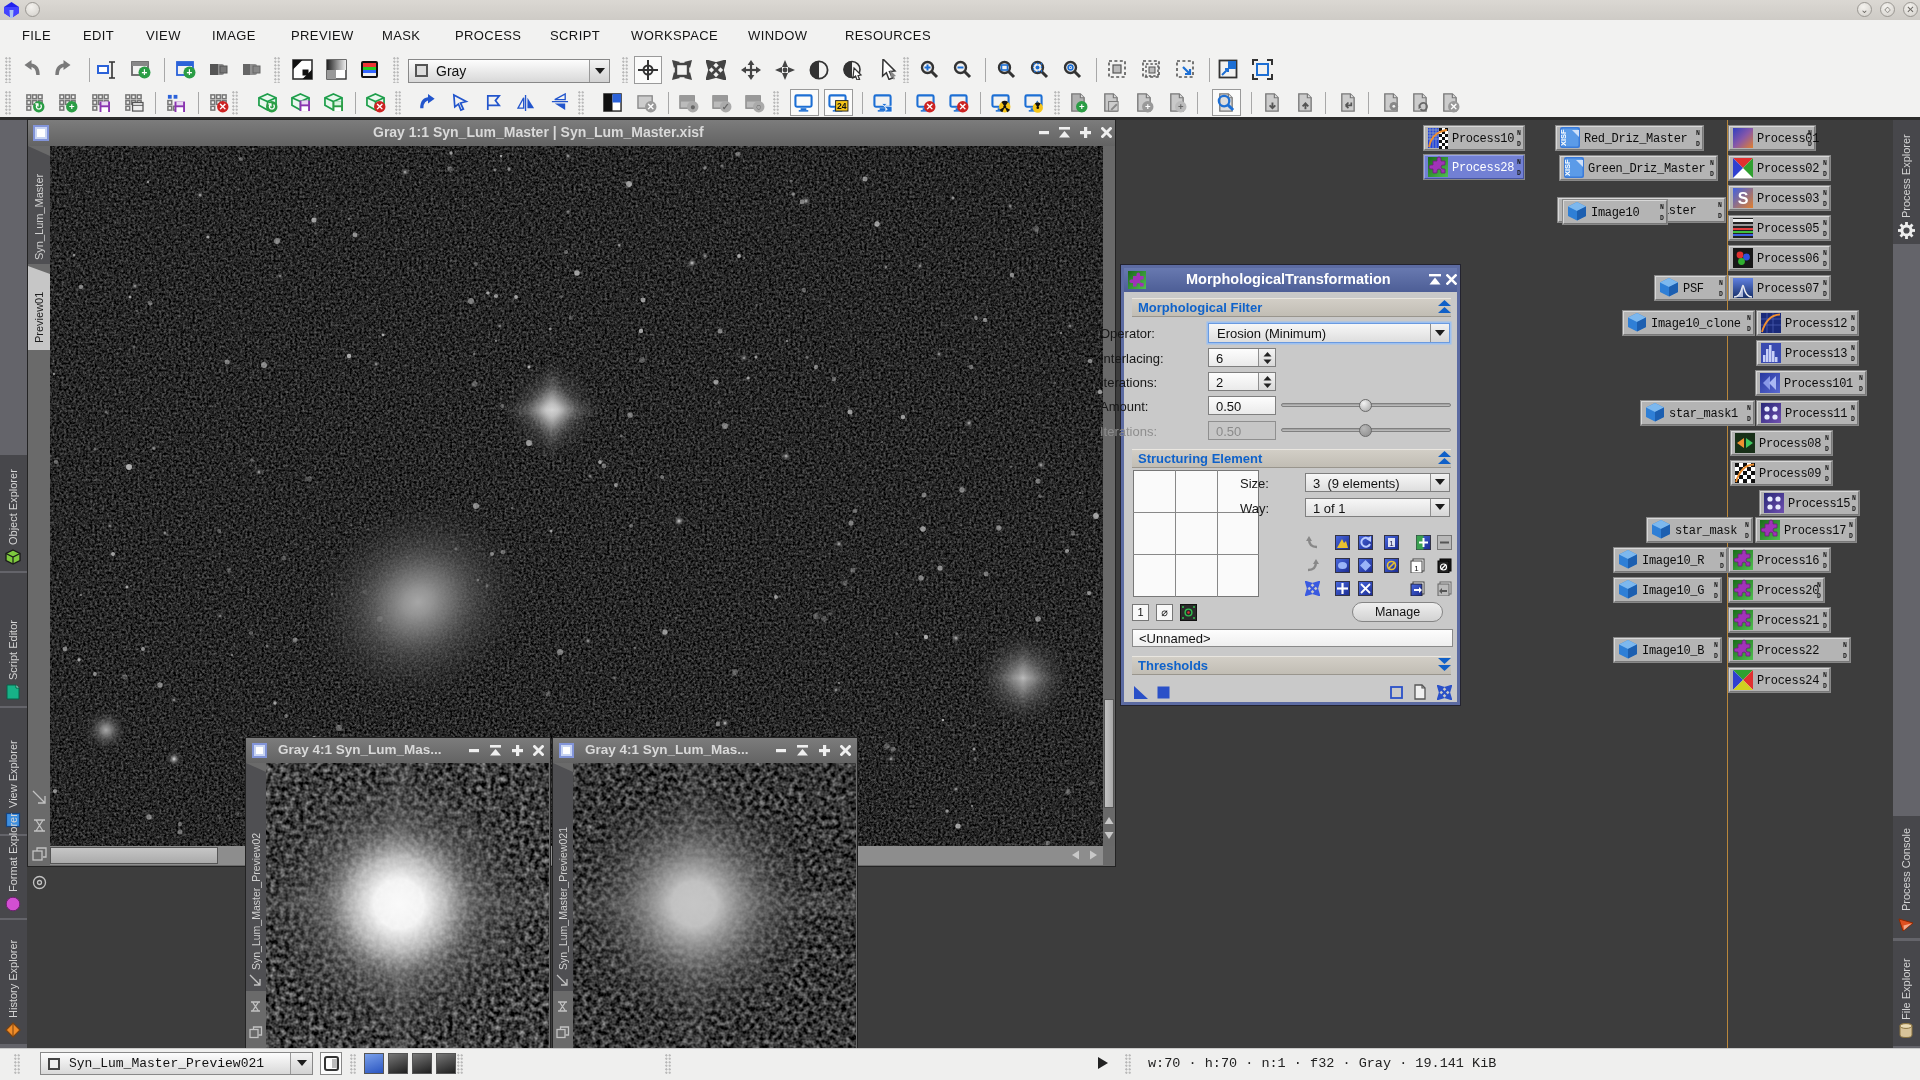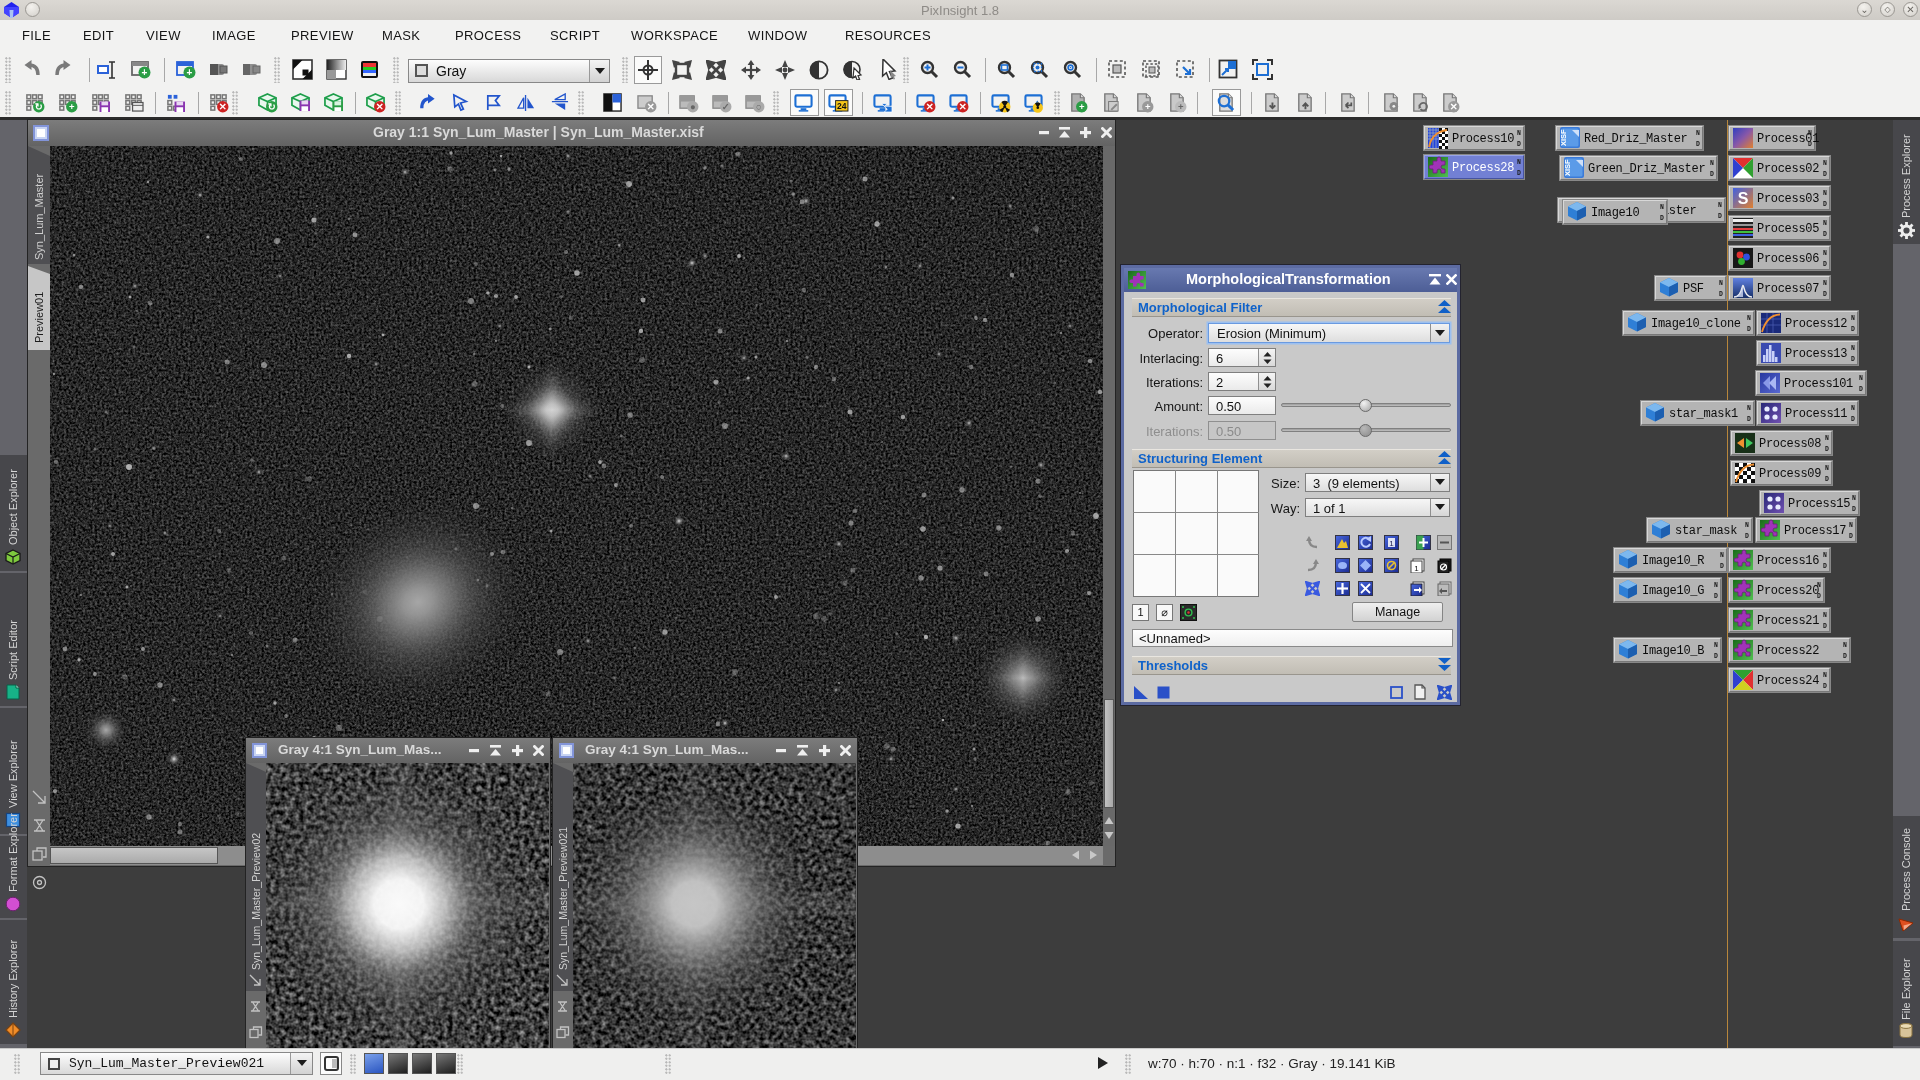--- a/index.html
+++ b/index.html
@@ -23,27 +23,26 @@
 .vtx{position:absolute;transform:rotate(-90deg);transform-origin:0 100%;white-space:nowrap;font-size:11px;color:#d4d4d4;line-height:12px}
 .wt{position:absolute;font-weight:bold;font-size:14px;color:#d9d9d9;white-space:nowrap}
 .pit{position:absolute;height:24px;background:#b4b4b4;border:1px solid #d8d8d8;border-right-color:#787878;border-bottom-color:#787878;box-shadow:0 0 0 1px #888}
 .pit .plb{position:absolute;left:27px;top:4.5px;font-family:"Liberation Mono",monospace;font-size:12px;letter-spacing:-0.3px;color:#0c0c0c;white-space:nowrap}
 .pit .pnd{position:absolute;right:2px;top:1px;font-family:"Liberation Mono",monospace;font-size:6.5px;font-weight:bold;color:#1a1a1a;line-height:11px;text-align:right}
 .pit .pic{position:absolute;left:1px;top:-1px;width:24px;height:24px}
 .pit.sel{background:#7280d4;border-color:#97a3e6;border-right-color:#46539f;border-bottom-color:#46539f}
 .pit.sel .plb{color:#fff}
 .secbar{position:absolute;width:319px;height:19px;background:linear-gradient(#d2cec6,#c1bdb4);border-top:1px solid #e9e6e0;border-bottom:1px solid #99958d}
 .secbar b{position:absolute;left:6px;top:1px;font-size:13px;color:#0f62ca}
-.dlbl{position:absolute;font-size:13px;color:#161616;text-align:right}
+.dlbl{position:absolute;font-size:13px;color:#161616;text-align:left}
 .tri-d{width:0;height:0;border-left:5px solid transparent;border-right:5px solid transparent;border-top:6px solid #1c1c1c;position:absolute}
 .sldtrk{position:absolute;height:4px;background:linear-gradient(#9a9a9a,#c2c2c2);border:1px solid #808080;border-radius:2px}
 .sldthumb{position:absolute;width:13px;height:13px;border-radius:50%;background:radial-gradient(circle at 35% 30%,#f2f2f2,#a2a2a2);border:1px solid #6a6a6a}
 </style></head><body>
 <div id="titlebar">
-    <div class="ttxt">PixInsight 1.8</div>
 <svg class="ico" style="left:4px;top:2px;" width="15" height="16">
       <polygon points="7.5,0 15,5 15,11 7.5,16 0,11 0,5" fill="#2222ee"></polygon>
       <polygon points="7.5,5 15,5 15,11 7.5,16 0,11 0,5" fill="#4444ff"></polygon>
       <polygon points="5.5,8 9.5,8 9,16 6,16" fill="#aac4f2"></polygon>
     </svg>
 <div class="circb" style="left:25px">&nbsp;</div>
 <div class="circb" style="left:1857px">⌄</div>
     <div class="circb" style="left:1880px;font-size:8px">◇</div>
     <div class="circb" style="left:1903px">✕</div>
 </div>
@@ -1796,21 +1795,21 @@
 <svg class="ico" style="left:1410px;top:581px;" width="15" height="15">
     <rect x="3" y="1" width="11" height="12" fill="#fff" stroke="#444"></rect>
     <rect x="1" y="3" width="11" height="12" fill="url(#mblu)" stroke="#223"></rect>
     <path d="M4 8 h5 v-2 l3 3 -3 3 v-2 h-5 Z" fill="#fff"></path>
   </svg>
 <svg class="ico" style="left:1437px;top:581px;" width="15" height="15">
     <rect x="3" y="1" width="11" height="12" fill="#ddd" stroke="#666"></rect>
     <rect x="1" y="3" width="11" height="12" fill="#bbb" stroke="#666"></rect>
     <path d="M10 9 h-5 v-2 l-3 3 3 3 v-2 h5 Z" fill="#555"></path>
   </svg>
-<div class="abs" style="left:1352px;top:602px;width:91px;height:20px;background:linear-gradient(#efefef,#d2d2d2);border:1px solid #858585;border-radius:2px;text-align:center;font-size:12.5px;color:#111;line-height:18px">Manage</div>
+<div class="abs" style="left:1352px;top:602px;width:91px;height:20px;background:linear-gradient(#efefef,#d2d2d2);border:1px solid #858585;border-radius:10px;text-align:center;font-size:12.5px;color:#111;line-height:18px">Manage</div>
 <div class="abs" style="left:1132px;top:604px;width:17px;height:17px;background:#f8f8f8;border:1px solid #777;font-size:11px;text-align:center;line-height:15px;color:#111">1</div>
 <div class="abs" style="left:1156px;top:604px;width:17px;height:17px;background:#f8f8f8;border:1px solid #777;font-size:11px;text-align:center;line-height:15px;color:#111">⌀</div>
 <div class="abs" style="left:1180px;top:604px;width:17px;height:17px;background:#2a2a2a;border:1px solid #111"><svg width="15" height="15">
       <circle cx="7.5" cy="7.5" r="3.4" fill="none" stroke="#30c050" stroke-width="1.4"></circle>
       <circle cx="7.5" cy="7.5" r="1.2" fill="#e03030"></circle>
       <g fill="#30c050">
         <circle cx="2" cy="2" r="1"></circle>
         <circle cx="13" cy="2" r="1"></circle>
         <circle cx="2" cy="13" r="1"></circle>
         <circle cx="13" cy="13" r="1"></circle>
@@ -1869,12 +1868,12 @@
 <div class="abs" style="left:364px;top:1053px;width:20px;height:21px;background:linear-gradient(160deg,#7aa0ea,#2a55c0);border:1px solid #555;z-index:70"></div>
 <div class="abs" style="left:388px;top:1053px;width:20px;height:21px;background:linear-gradient(160deg,#777,#1e1e1e);border:1px solid #555;z-index:70"></div>
 <div class="abs" style="left:412px;top:1053px;width:20px;height:21px;background:linear-gradient(160deg,#777,#1e1e1e);border:1px solid #555;z-index:70"></div>
 <div class="abs" style="left:436px;top:1053px;width:20px;height:21px;background:linear-gradient(160deg,#777,#1e1e1e);border:1px solid #555;z-index:70"></div>
 <div class="hdl" style="left:457px;top:1054px;height:20px;z-index:70"></div>
 <div class="hdl" style="left:665px;top:1054px;height:20px;z-index:70"></div>
 <svg class="ico" style="left:1097px;top:1056px;z-index:70" width="12" height="14">
     <polygon points="1,1 11,7 1,13" fill="#222"></polygon>
   </svg>
 <div class="hdl" style="left:1125px;top:1054px;height:20px;z-index:70"></div>
-<span class="abs" style="left:1148px;top:1056px;z-index:70;font-family:Liberation Sans, sans-serif;font-size:13.5px;color:#222">w:70 · h:70 · n:1 · f32 · Gray · 19.141 KiB</span>
+<span class="abs" style="left:1148px;top:1056px;z-index:70;font-family:Liberation Mono, monospace;font-size:13.5px;color:#222">w:70 · h:70 · n:1 · f32 · Gray · 19.141 KiB</span>
 </body></html>

